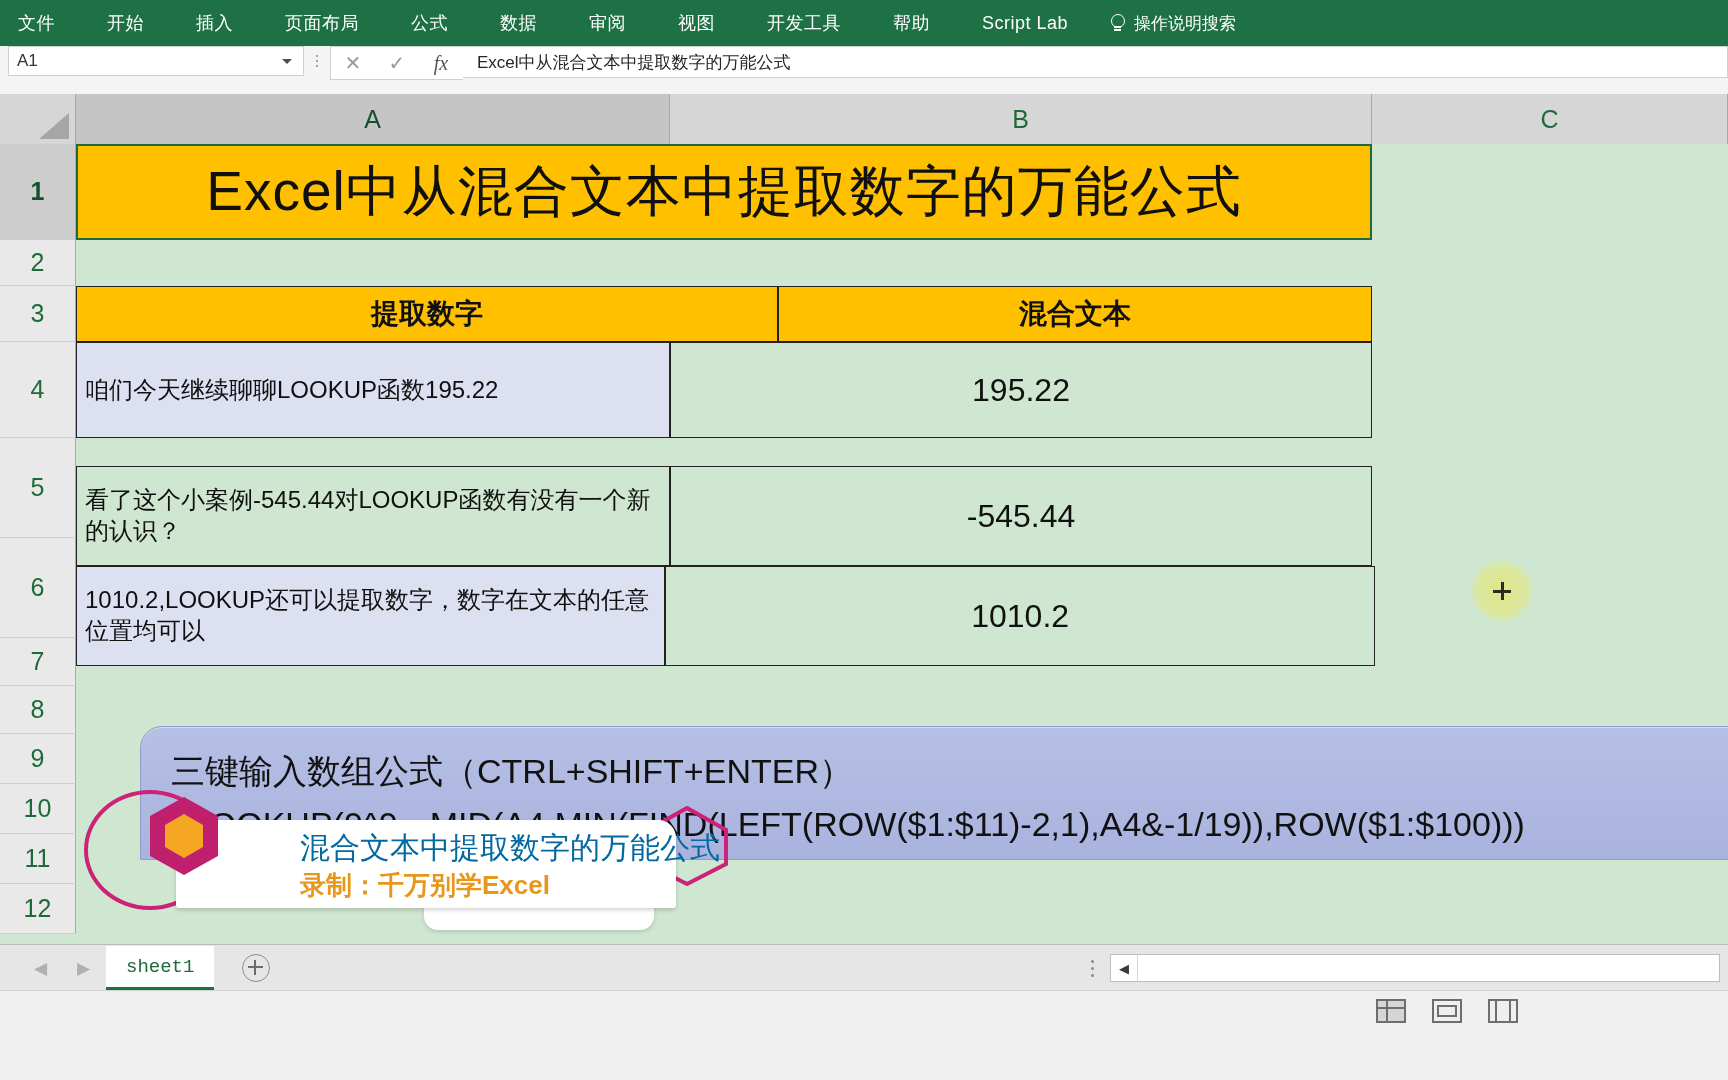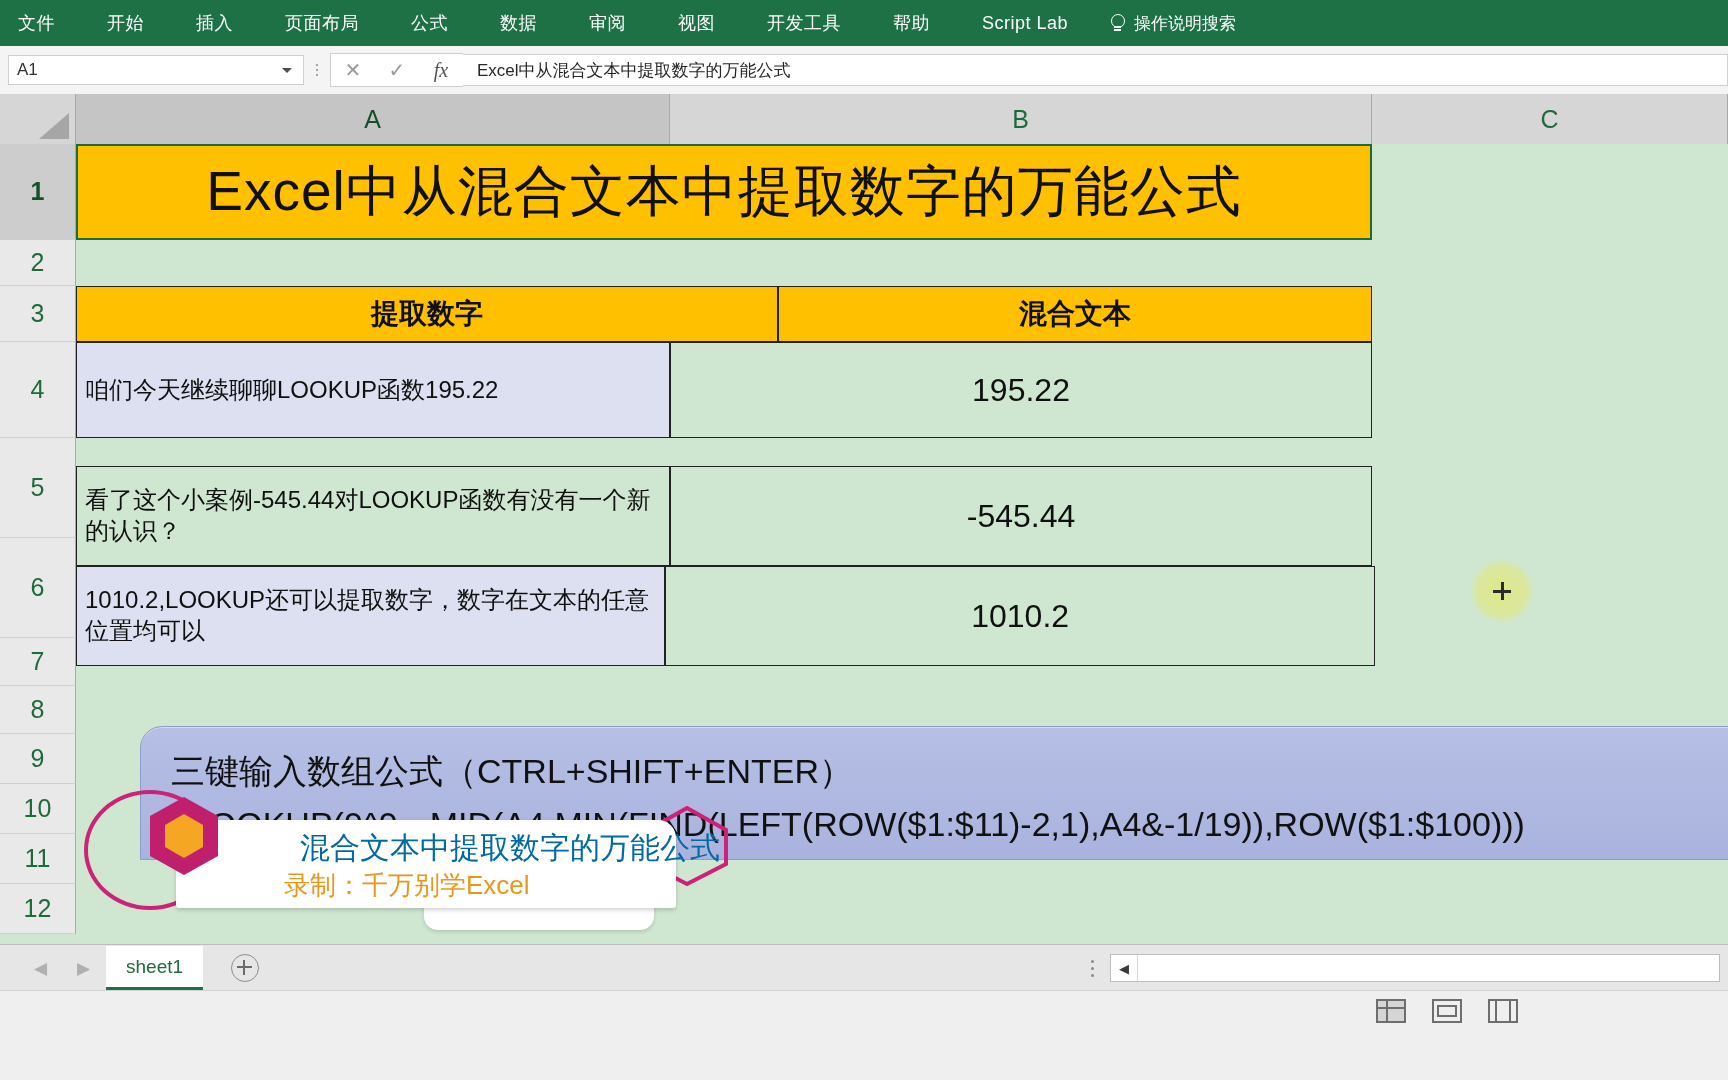--- a/index.html
+++ b/index.html
@@ -28,21 +28,21 @@
     width:15px;height:19px;position:relative;display:inline-block;
   }
   .bulb .g{position:absolute;left:1px;top:0;width:12px;height:12px;border:1.6px solid #fff;border-radius:50%;}
   .bulb .s{position:absolute;left:4px;top:12px;width:7px;height:2px;background:#fff;}
   .bulb .s2{position:absolute;left:4px;top:15.5px;width:7px;height:2px;background:#fff;}
 
   
   .fbar{
     position:absolute;left:0;top:46px;width:1728px;height:48px;
     background:#f4f4f4;border-bottom:1px solid #d4d4d4;
-    display:flex;align-items:center;
+    display:flex;
   }
   .namebox{
     margin-left:8px;width:296px;height:30px;background:#ffffff;
     border:1px solid #d0d0d0;display:flex;align-items:center;
     font-size:17px;color:#333;padding:0 8px;box-sizing:border-box;
   }
   .namebox .nb-txt{flex:1;}
   .caret-dn{
     width:0;height:0;border-left:5px solid transparent;border-right:5px solid transparent;
     border-top:5px solid #4d4d4d;margin-right:3px;
@@ -139,21 +139,21 @@
   }
   .wm .card{
     position:absolute;left:92px;top:40px;width:500px;height:88px;
     background:#ffffff;border-radius:3px 18px 3px 3px;
     box-shadow:0 2px 4px rgba(0,0,0,.18);
   }
   .wm .card .t1{
     position:absolute;left:124px;top:8px;font-size:30px;color:#0369a1;white-space:nowrap;
   }
   .wm .card .t2{
-    position:absolute;left:108px;top:48px;font-size:26px;font-weight:400;color:#e8971a;white-space:nowrap;
+    position:absolute;left:124px;top:48px;font-size:26px;font-weight:700;color:#e8971a;white-space:nowrap;
   }
   .wm .hex{
     position:absolute;left:64px;top:16px;width:72px;height:80px;
   }
   .wm .tail{
     position:absolute;left:340px;top:124px;width:230px;height:26px;
     background:#ffffff;border-radius:0 0 14px 14px;box-shadow:0 2px 4px rgba(0,0,0,.14);
   }
 
   
@@ -172,21 +172,21 @@
   
   .tabbar{
     position:absolute;left:0;top:944px;width:1728px;height:46px;
     background:#e6e6e6;border-top:1px solid #bdbdbd;display:flex;align-items:center;
   }
   .navarrows{display:flex;align-items:center;gap:30px;padding-left:34px;width:92px;box-sizing:border-box;}
   .arr{font-size:17px;color:#b0b0b0;}
   .sheettab{
     margin-left:14px;height:44px;min-width:90px;padding:0 20px;background:#ffffff;
     display:flex;align-items:center;justify-content:center;font-size:19px;color:#1e6b3a;
-    border-bottom:3px solid #1e7145;box-sizing:border-box;
+    border-bottom:3px solid #1e7145;box-sizing:border-box;font-family:Liberation Mono, monospace;
   }
   .addsheet{
     margin-left:28px;width:26px;height:26px;border:1.6px solid #8c8c8c;border-radius:50%;
     position:relative;
   }
   .addsheet:before,.addsheet:after{content:"";position:absolute;background:#6b6b6b;}
   .addsheet:before{left:11px;top:5px;width:1.8px;height:15px;}
   .addsheet:after{left:5px;top:11px;width:15px;height:1.8px;}
   .tb-dots{margin-left:auto;margin-right:16px;display:flex;flex-direction:column;gap:4px;}
   .tb-dots i{width:3px;height:3px;background:#8a8a8a;display:block;border-radius:50%;}

